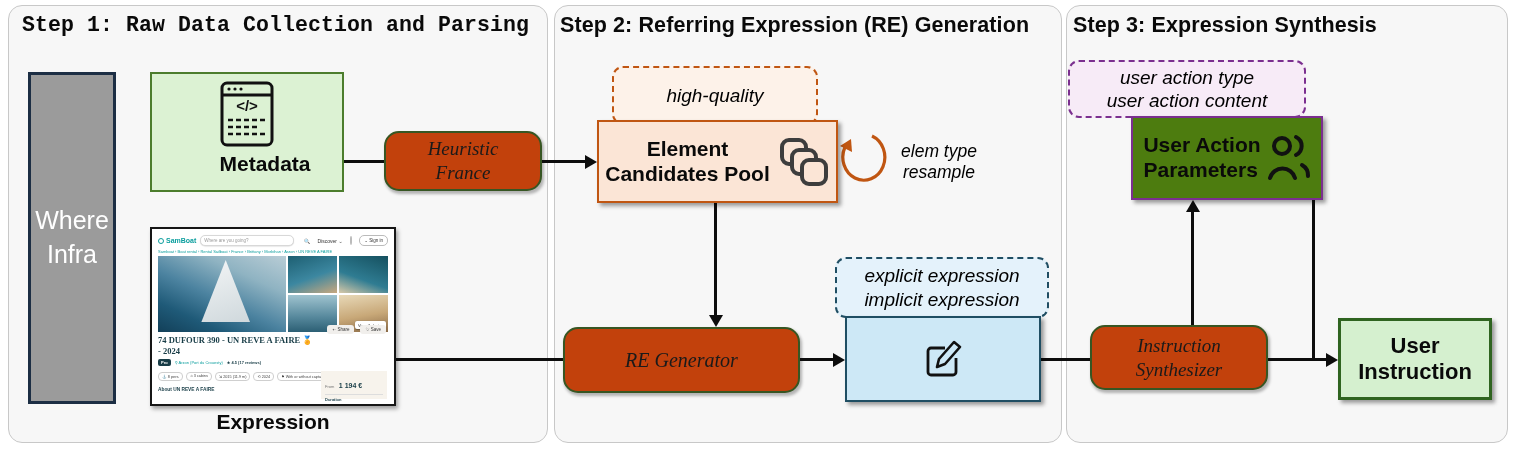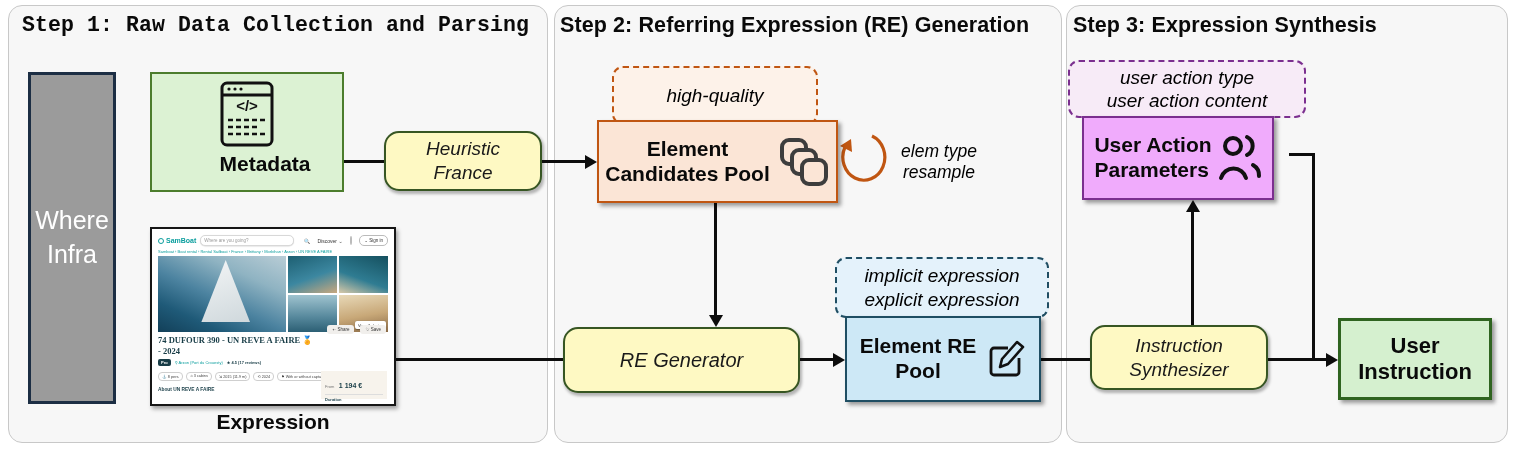--- a/index.html
+++ b/index.html
@@ -1,21 +1,21 @@
 <!DOCTYPE html>
 <html><head>
 <meta charset="utf-8">
 <style>
   html,body{margin:0;padding:0;background:#ffffff;}
   .canvas{position:relative;width:1516px;height:451px;background:#ffffff;font-family:"Liberation Sans",sans-serif;overflow:hidden;}
   .panel{position:absolute;top:5px;height:438px;background:#f7f7f7;border:1.5px solid #c8c8c8;border-radius:14px;box-sizing:border-box;}
   .step-title{position:absolute;top:13px;font-size:21.5px;font-weight:bold;color:#0a0a0a;white-space:nowrap;letter-spacing:.1px;}
   .box{position:absolute;box-sizing:border-box;display:flex;align-items:center;justify-content:center;text-align:center;}
   .solid-shadow{box-shadow:2.5px 3px 4px rgba(0,0,0,.38);}
-  .pill{background:#fef9c3;border:2.5px solid #375623;border-radius:15px;box-shadow:1.5px 2.5px 3px rgba(0,0,0,.28);font-style:italic;font-size:19px;color:#1a1a1a;line-height:1.25;}
+  .pill{background:#c2410c;border:2.5px solid #375623;border-radius:15px;box-shadow:1.5px 2.5px 3px rgba(0,0,0,.28);font-style:italic;font-size:19px;color:#1a1a1a;line-height:1.25;font-family:Liberation Serif, serif;}
   .dashed-note{position:absolute;box-sizing:border-box;border-radius:11px;font-style:italic;font-size:19px;line-height:1.22;display:flex;flex-direction:column;align-items:center;justify-content:center;color:#000000;}
   .bold-label{font-weight:bold;color:#0a0a0a;line-height:1.18;}
   .line{position:absolute;background:#0d0d0d;}
   .tri{position:absolute;width:0;height:0;}
   .tri-right{border-top:7px solid transparent;border-bottom:7px solid transparent;border-left:12px solid #0d0d0d;}
   .tri-down{border-left:7px solid transparent;border-right:7px solid transparent;border-top:12px solid #0d0d0d;}
   .tri-up{border-left:7px solid transparent;border-right:7px solid transparent;border-bottom:12px solid #0d0d0d;}
   .lines2 span{display:block;}
   
   .shot{position:absolute;left:150px;top:227px;width:246px;height:179px;background:#fff;border:2px solid #161616;box-sizing:border-box;box-shadow:2px 3px 4px rgba(0,0,0,.35);padding:5px 6px;overflow:hidden;font-family:"Liberation Sans",sans-serif;}
@@ -164,39 +164,35 @@
     <polygon points="13,9 2,16 14,22" fill="#c05612"></polygon>
   </svg>
   <div class="dashed-note" style="left:884px;top:139px;width:110px;height:46px;border:none;background:transparent;font-size:17.5px;">
     <span>elem type</span>
     <span>resample</span>
   </div>
   <div class="box pill" style="left:563px;top:327px;width:237px;height:66px;font-size:20px;">
     <span>RE Generator</span>
   </div>
   <div class="dashed-note" style="left:835px;top:257px;width:214px;height:61px;background:#e4f2fb;border:2.5px dashed #1f4e63;">
+    <span>explicit expression</span>
     <span>implicit expression</span>
-    <span>explicit expression</span>
   </div>
   <div class="box solid-shadow" style="left:845px;top:316px;width:196px;height:86px;background:#cde8f6;border:2.5px solid #1f4e63;gap:10px;z-index:3;">
-    <div class="bold-label lines2" style="font-size:21px;">
-      <span>Element RE</span>
-      <span>Pool</span>
-    </div>
     <svg width="40" height="40" viewBox="0 0 40 40">
       <path d="M 33,19 v 14 a 3,3 0 0 1 -3,3 H 8 a 3,3 0 0 1 -3,-3 V 12 a 3,3 0 0 1 3,-3 h 14" fill="none" stroke="#111" stroke-width="2.8"></path>
       <path d="M 14,28 l 2,-8 L 31,3 l 6,5 -15,17 z" fill="none" stroke="#111" stroke-width="2.6" stroke-linejoin="round"></path>
     </svg>
   </div>
 
   <div class="dashed-note" style="left:1068px;top:60px;width:238px;height:58px;background:#f7ebf7;border:2.5px dashed #7b2f8f;">
     <span>user action type</span>
     <span>user action content</span>
   </div>
-  <div class="box solid-shadow" style="left:1082px;top:116px;width:192px;height:84px;background:#f0abfc;border:2.5px solid #7b2f8f;gap:6px;z-index:3;">
+  <div class="box solid-shadow" style="left:1131px;top:116px;width:192px;height:84px;background:#4d7c0f;border:2.5px solid #7b2f8f;gap:6px;z-index:3;">
     <div class="bold-label lines2" style="font-size:21px;text-align:left;">
       <span>User Action</span>
       <span>Parameters</span>
     </div>
     <svg width="44" height="48" viewBox="0 0 44 48">
       <circle cx="15" cy="12" r="8" fill="none" stroke="#111" stroke-width="4"></circle>
       <path d="M 29,3 a 10,10 0 0 1 0,18" fill="none" stroke="#111" stroke-width="4" stroke-linecap="round"></path>
       <path d="M 3,44 a 13,13 0 0 1 25,0" fill="none" stroke="#111" stroke-width="4" stroke-linecap="round"></path>
       <path d="M 35,31 a 12,12 0 0 1 6,11" fill="none" stroke="#111" stroke-width="4" stroke-linecap="round"></path>
     </svg>

